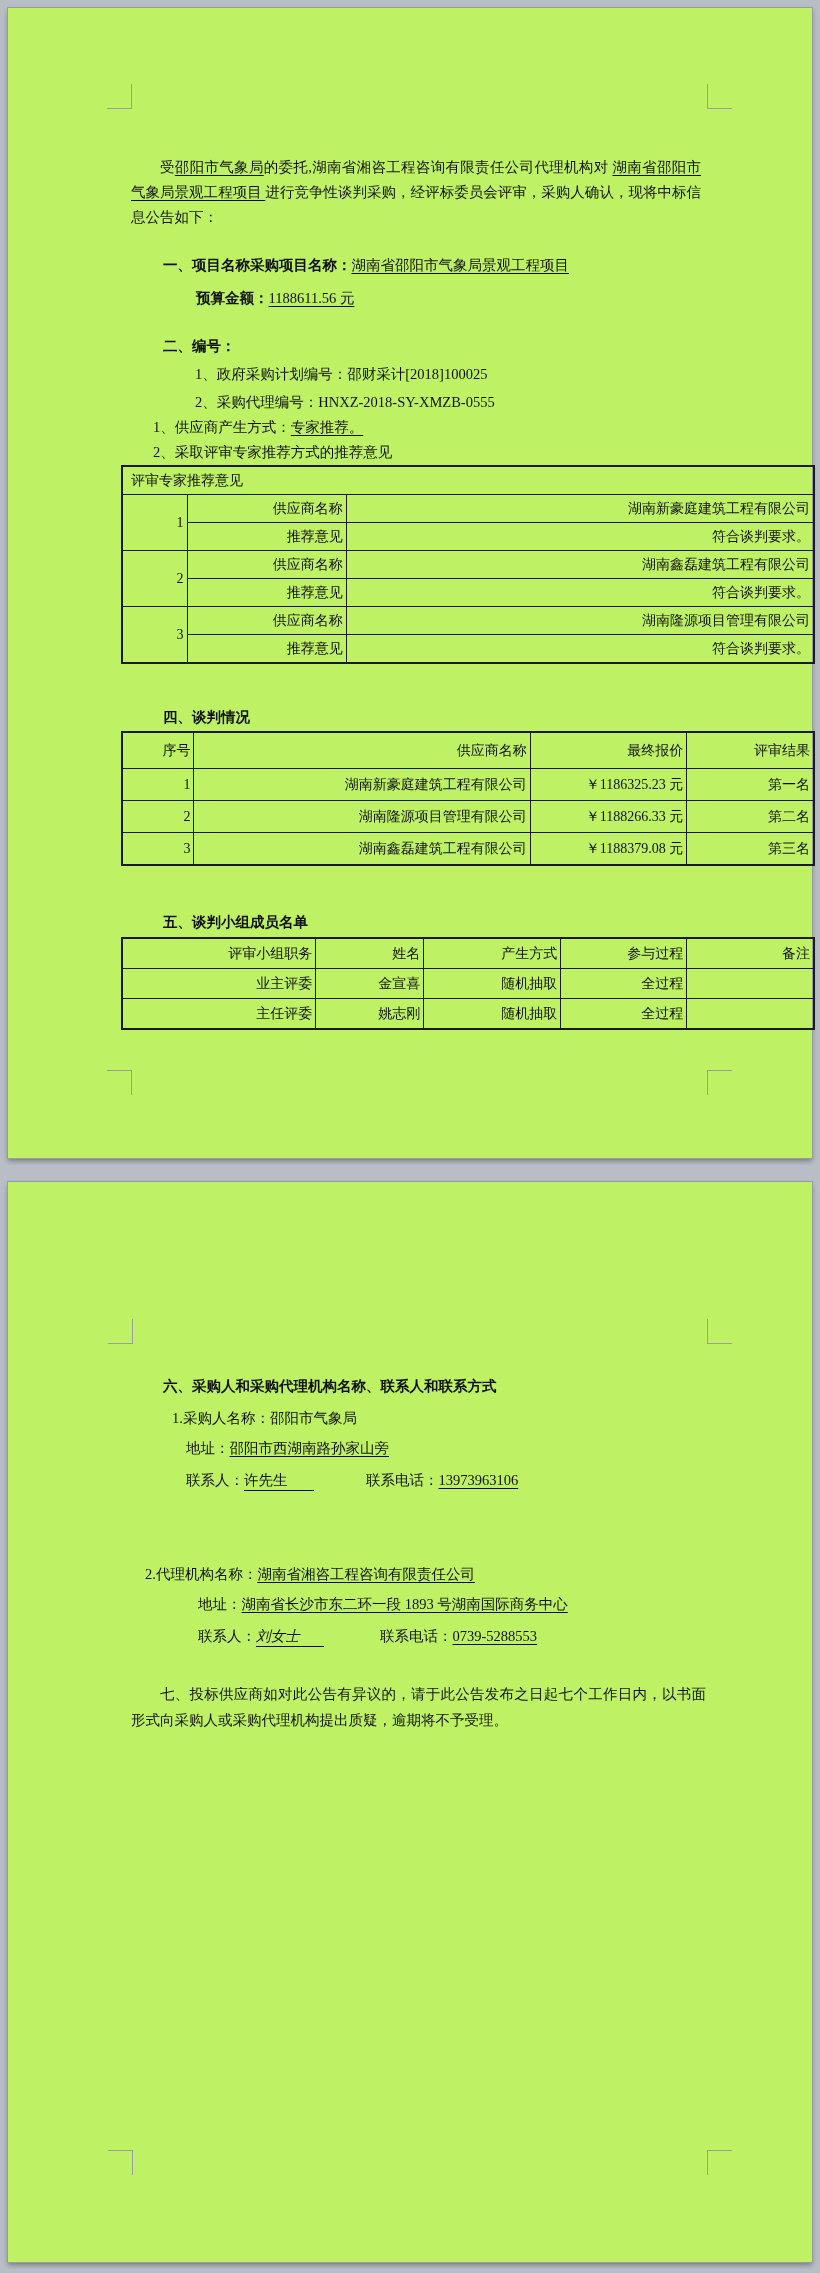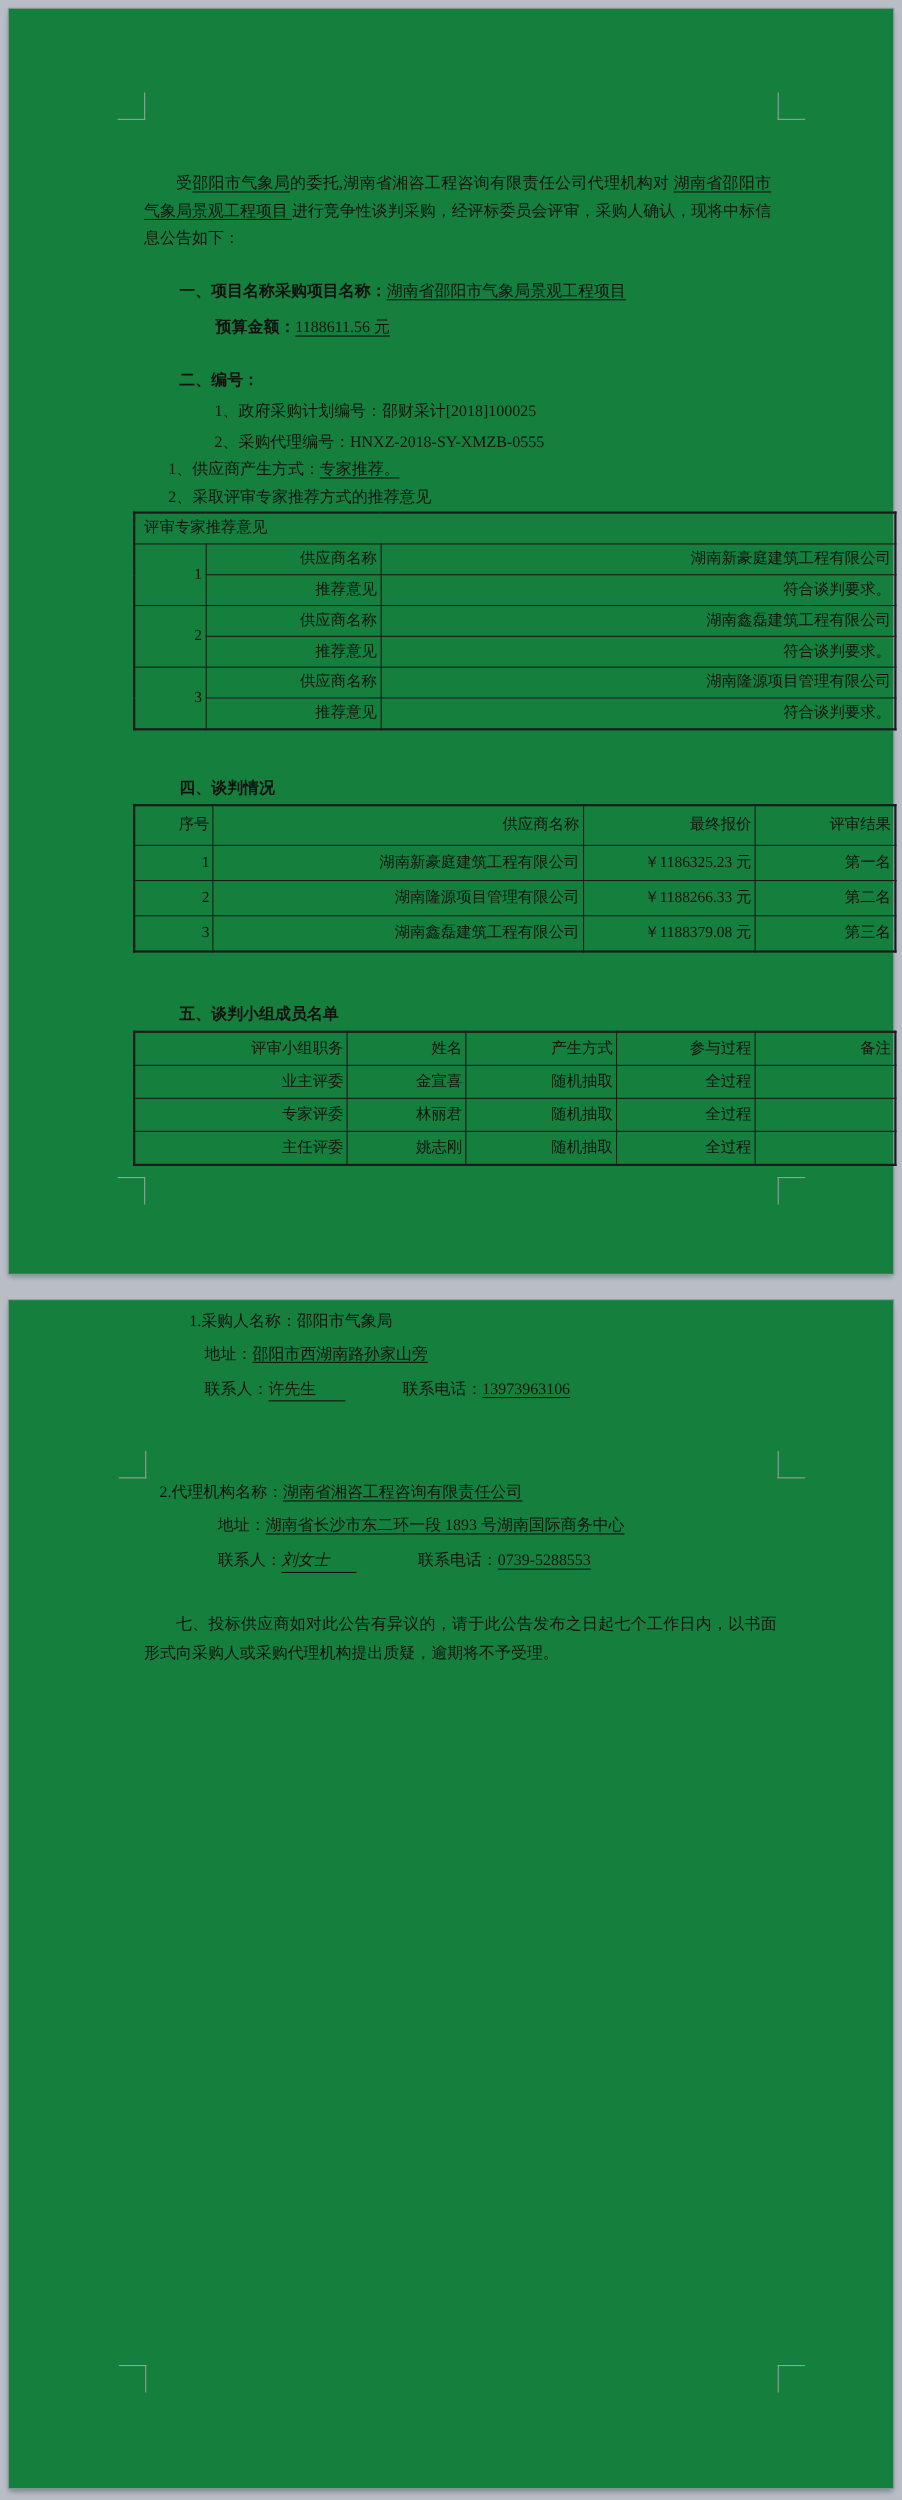--- a/index.html
+++ b/index.html
@@ -5,21 +5,21 @@
   html,body{margin:0;padding:0;}
   body{
     width:820px;height:2273px;
     background:#b9bdc6;
     font-family:"Liberation Serif","DejaVu Serif",serif;
     color:#111;
     -webkit-text-size-adjust:none;
   }
   .canvas{position:relative;width:820px;height:2273px;overflow:hidden;}
   .page{
-    position:absolute;left:8px;width:804px;background:#15803d;
+    position:absolute;left:8px;width:804px;background:#bef264;
     box-shadow:0 0 0 1px #979ba5, 0 3px 5px rgba(40,44,52,.45);
   }
   #page-1{top:8px;height:1150px;}
   #page-2{top:1182px;height:1080px;}
 
   
   .mark{position:absolute;width:24px;height:24px;}
   .mark-tl{border-right:1px solid #9d9d9d;border-bottom:1px solid #9d9d9d;}
   .mark-tr{border-left:1px solid #9d9d9d;border-bottom:1px solid #9d9d9d;}
   .mark-bl{border-right:1px solid #9d9d9d;border-top:1px solid #9d9d9d;}
@@ -208,47 +208,41 @@
           </thead>
         <tbody>
             <tr>
               <td>业主评委</td>
               <td>金宣喜</td>
               <td>随机抽取</td>
               <td>全过程</td>
               <td></td>
             </tr>
             <tr>
-              <td>专家评委</td>
-              <td>林丽君</td>
-              <td>随机抽取</td>
-              <td>全过程</td>
-              <td></td>
-            </tr>
-            <tr>
               <td>主任评委</td>
               <td>姚志刚</td>
               <td>随机抽取</td>
               <td>全过程</td>
               <td></td>
             </tr>
           </tbody>
       </table>
 
     </div>
   </div>
 
   <div class="page" id="page-2">
     <div class="mark mark-tl" style="left:100px;top:137px;"></div>
     <div class="mark mark-tr" style="left:699px;top:137px;"></div>
     <div class="mark mark-bl" style="left:100px;top:968px;"></div>
     <div class="mark mark-br" style="left:699px;top:968px;"></div>
 
     <div class="content" id="content-2">
 
+      <p class="h2 h2-s6">六、采购人和采购代理机构名称、联系人和联系方式</p>
 
       <p class="p2-item"><span>1.采购人名称：</span><span>邵阳市气象局</span></p>
       <p class="p2-sub"><span>地址：</span><span class="u">邵阳市西湖南路孙家山旁</span></p>
       <p class="p2-sub"><span>联系人：</span><span class="uline uline-buyer-contact">许先生</span><span class="phone-gap-buyer">联系电话：</span><span class="u">13973963106</span></p>
 
       <p class="p2-item-agency"><span>2.代理机构名称：</span><span class="u">湖南省湘咨工程咨询有限责任公司</span></p>
       <p class="p2-sub-agency"><span>地址：</span><span class="u">湖南省长沙市东二环一段 1893 号湖南国际商务中心</span></p>
       <p class="p2-sub-agency"><span>联系人：</span><span class="uline uline-agency-contact">刘女士</span><span class="phone-gap-agency">联系电话：</span><span class="u">0739-5288553</span></p>
 
       <p class="para-7">七、投标供应商如对此公告有异议的，请于此公告发布之日起七个工作日内，以书面形式向采购人或采购代理机构提出质疑，逾期将不予受理。</p>

